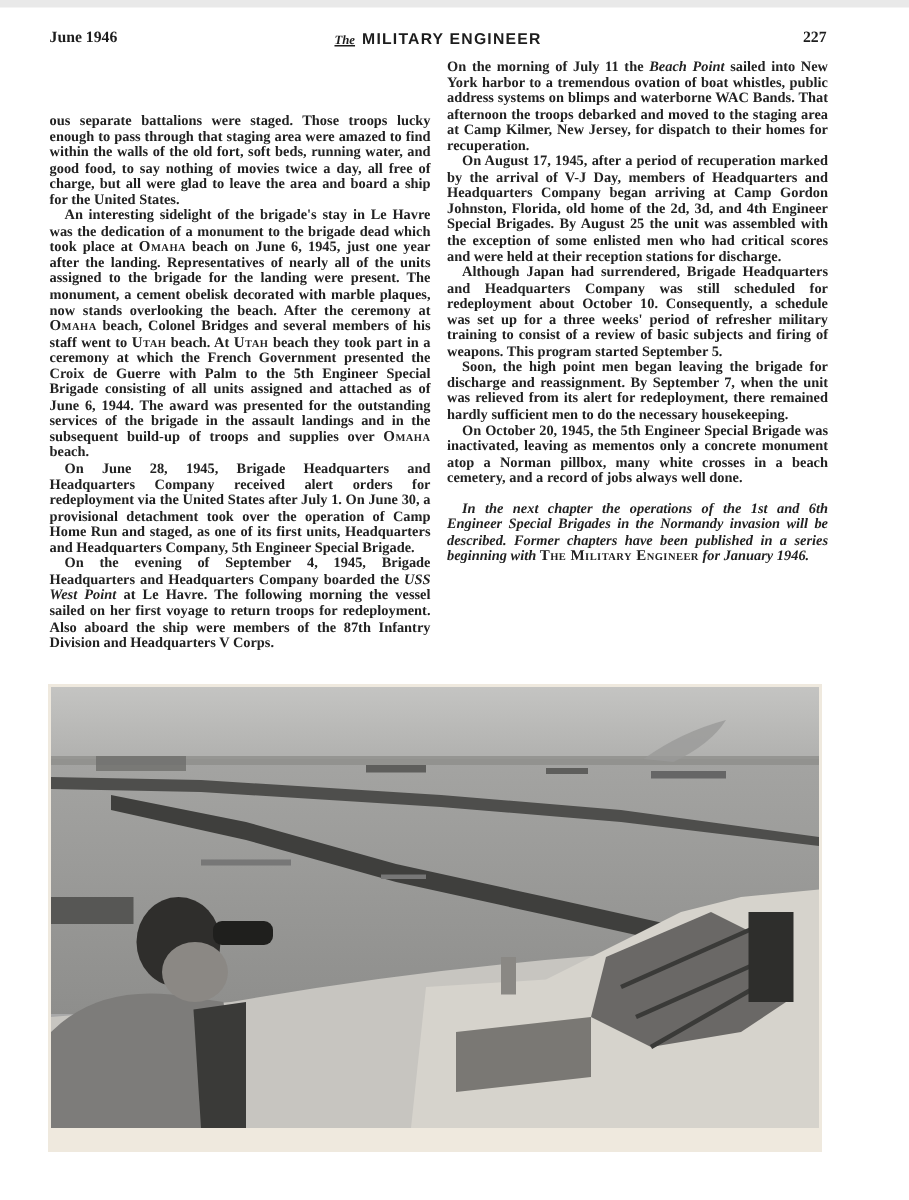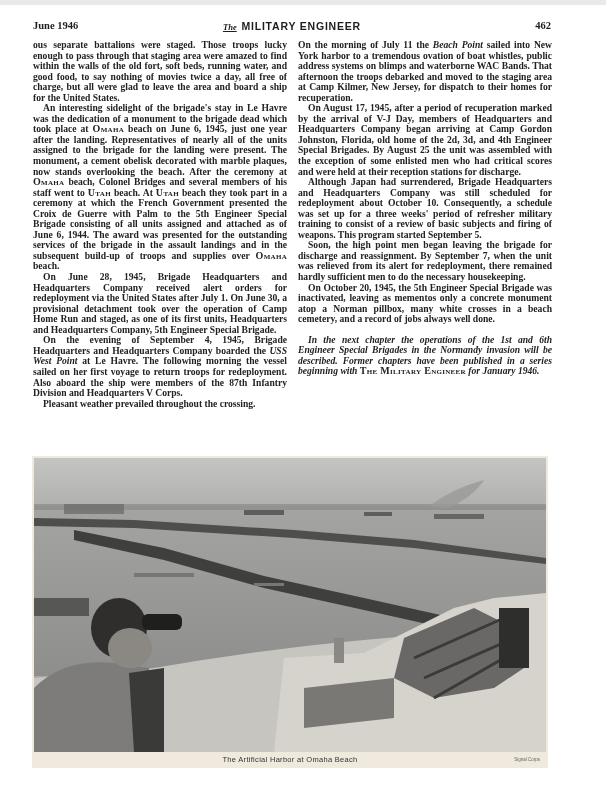--- a/index.html
+++ b/index.html
@@ -12,21 +12,21 @@
   .topbar { position: absolute; left: 0; top: 0; width: 606px; height: 5px; background: #e9e9e9; }
   .header { position: absolute; top: 20px; left: 33px; width: 518px; height: 14px; font-size: 10.5px; }
   .header .date { position: absolute; left: 0; top: 0; font-weight: bold; }
   .header .mast { position: absolute; left: 0; width: 100%; top: 0; text-align: center;
     font-family: "Liberation Sans", "DejaVu Sans", sans-serif; font-weight: bold; letter-spacing: 0.8px; font-size: 10.5px; }
   .header .mast .the { font-family: "Liberation Serif", serif; font-style: italic; font-weight: bold; font-size: 8.5px; letter-spacing: 0; margin-right: 1px; text-decoration: underline; }
   .header .pg { position: absolute; right: 0; top: 0; font-weight: bold; }
 
   .col { position: absolute; top: 40px; width: 254px; font-size: 9.6px; line-height: 10.55px;
     text-align: justify; font-weight: bold; color: #222; }
-  .col.left { left: 33px; }
+  .col.left { left: 33px; margin-top: 36px; }
   .col.right { left: 298px; }
   .col p { margin: 0; text-indent: 10px; }
   .col p.cont { text-indent: 0; }
   .col p.note { font-style: italic; margin-top: 10px; }
   .sc { font-variant: small-caps; font-size: 10px; letter-spacing: 0.3px; }
   .it { font-style: italic; }
 
   .figure { position: absolute; left: 32px; top: 456px; width: 516px; height: 312px; background: #efe9de; }
   .photo { position: absolute; left: 2px; top: 2px; width: 512px; height: 294px; overflow: hidden; background: #a8a8a8; }
   .caption-strip { position: absolute; left: 0; top: 296px; width: 516px; height: 16px; }
@@ -35,29 +35,28 @@
   .credit { position: absolute; right: 8px; top: 5px; font-family: "Liberation Sans", sans-serif; font-size: 4.5px; color: #666; }
 </style>
 </head>
 <body>
 
 <div class="topbar"></div>
 
 <div class="header">
   <span class="date">June 1946</span>
   <div class="mast"><span class="the">The</span> <span>MILITARY ENGINEER</span></div>
-  <span class="pg">462</span>
+  <span class="pg">227</span>
 </div>
 
 <div class="col left">
   <p class="cont">ous separate battalions were staged. Those troops lucky enough to pass through that staging area were amazed to find within the walls of the old fort, soft beds, running water, and good food, to say nothing of movies twice a day, all free of charge, but all were glad to leave the area and board a ship for the United States.</p>
   <p><span>An interesting sidelight of the brigade's stay in Le Havre was the dedication of a monument to the brigade dead which took place at </span><span class="sc">Omaha</span><span> beach on June 6, 1945, just one year after the landing. Representatives of nearly all of the units assigned to the brigade for the landing were present. The monument, a cement obelisk decorated with marble plaques, now stands overlooking the beach. After the ceremony at </span><span class="sc">Omaha</span><span> beach, Colonel Bridges and several members of his staff went to </span><span class="sc">Utah</span><span> beach. At </span><span class="sc">Utah</span><span> beach they took part in a ceremony at which the French Government presented the Croix de Guerre with Palm to the 5th Engineer Special Brigade consisting of all units assigned and attached as of June 6, 1944. The award was presented for the outstanding services of the brigade in the assault landings and in the subsequent build-up of troops and supplies over </span><span class="sc">Omaha</span><span> beach.</span></p>
   <p>On June 28, 1945, Brigade Headquarters and Headquarters Company received alert orders for redeployment via the United States after July 1. On June 30, a provisional detachment took over the operation of Camp Home Run and staged, as one of its first units, Headquarters and Headquarters Company, 5th Engineer Special Brigade.</p>
   <p><span>On the evening of September 4, 1945, Brigade Headquarters and Headquarters Company boarded the </span><span class="it">USS West Point</span><span> at Le Havre. The following morning the vessel sailed on her first voyage to return troops for redeployment. Also aboard the ship were members of the 87th Infantry Division and Headquarters V Corps.</span></p>
-  <p>Pleasant weather prevailed throughout the crossing.</p>
 </div>
 
 <div class="col right">
   <p class="cont"><span>On the morning of July 11 the </span><span class="it">Beach Point</span><span> sailed into New York harbor to a tremendous ovation of boat whistles, public address systems on blimps and waterborne WAC Bands. That afternoon the troops debarked and moved to the staging area at Camp Kilmer, New Jersey, for dispatch to their homes for recuperation.</span></p>
   <p>On August 17, 1945, after a period of recuperation marked by the arrival of V-J Day, members of Headquarters and Headquarters Company began arriving at Camp Gordon Johnston, Florida, old home of the 2d, 3d, and 4th Engineer Special Brigades. By August 25 the unit was assembled with the exception of some enlisted men who had critical scores and were held at their reception stations for discharge.</p>
   <p>Although Japan had surrendered, Brigade Headquarters and Headquarters Company was still scheduled for redeployment about October 10. Consequently, a schedule was set up for a three weeks' period of refresher military training to consist of a review of basic subjects and firing of weapons. This program started September 5.</p>
   <p>Soon, the high point men began leaving the brigade for discharge and reassignment. By September 7, when the unit was relieved from its alert for redeployment, there remained hardly sufficient men to do the necessary housekeeping.</p>
   <p>On October 20, 1945, the 5th Engineer Special Brigade was inactivated, leaving as mementos only a concrete monument atop a Norman pillbox, many white crosses in a beach cemetery, and a record of jobs always well done.</p>
   <p class="note"><span>In the next chapter the operations of the 1st and 6th Engineer Special Brigades in the Normandy invasion will be described. Former chapters have been published in a series beginning with </span><span class="sc" style="font-style:normal">The Military Engineer</span><span> for January 1946.</span></p>
 </div>
@@ -103,17 +102,13 @@
       <path d="M270 230 L360 220 L360 260 L270 270 Z" fill="#7a7874"></path>
       <rect x="300" y="180" width="10" height="25" fill="#8a8884"></rect>
 
       <path d="M0 230 Q30 200 80 205 L115 210 L125 294 L0 294 Z" fill="#7d7c7a"></path>
       <path d="M95 215 L130 210 L130 294 L100 294 Z" fill="#3a3a38"></path>
       <ellipse cx="85" cy="170" rx="28" ry="30" fill="#2f2e2c"></ellipse>
       <ellipse cx="96" cy="190" rx="22" ry="20" fill="#8b8884"></ellipse>
       <rect x="108" y="156" width="40" height="16" rx="6" fill="#1f1f1d"></rect>
     </svg>
   </div>
-  <div class="caption-strip">
-    <div class="caption">The Artificial Harbor at Omaha Beach</div>
-    <div class="credit">Signal Corps</div>
-  </div>
 </div>
 
 </body></html>

